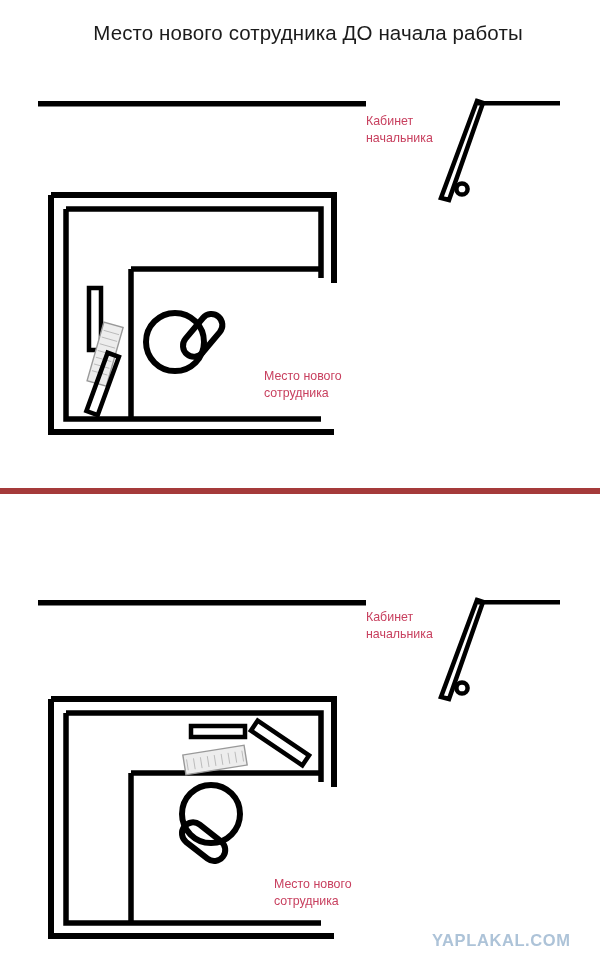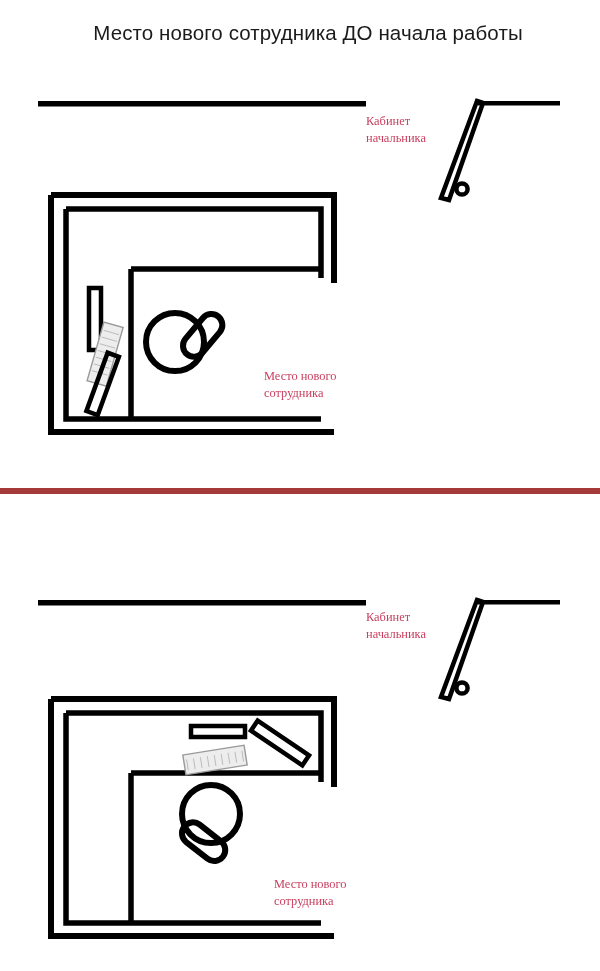--- a/index.html
+++ b/index.html
@@ -57,21 +57,20 @@
   #scene-2 { top: 586px; }
   .scene svg { display: block; width: 600px; height: 360px; }
 
   
   .red-label {
     position: absolute;
     font-size: 12.4px;
     line-height: 16.5px;
     color: #c8405f;
     white-space: pre-line;
-    font-family: Liberation Serif, serif;
   }
   #label-office-1 { left: 366px; top: 113px; }
   #label-office-2 { left: 366px; top: 609px; }
   #label-seat-1  { left: 264px; top: 368px; }
   #label-seat-2  { left: 274px; top: 876px; }
 
   
   .watermark {
     position: absolute;
     left: 432px;
@@ -203,14 +202,15 @@
       </g>
     </svg>
   </div>
 
   <div class="red-label" id="label-office-2">Кабинет
 начальника</div>
 
   <div class="red-label" id="label-seat-2">Место нового
 сотрудника</div>
 
+  <div class="watermark">YAPLAKAL.COM</div>
 
 </div>
 
 </body></html>

